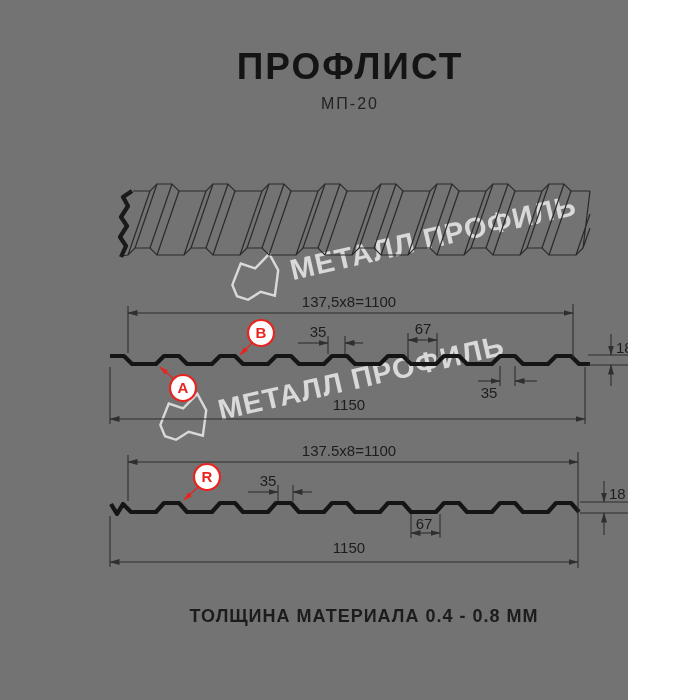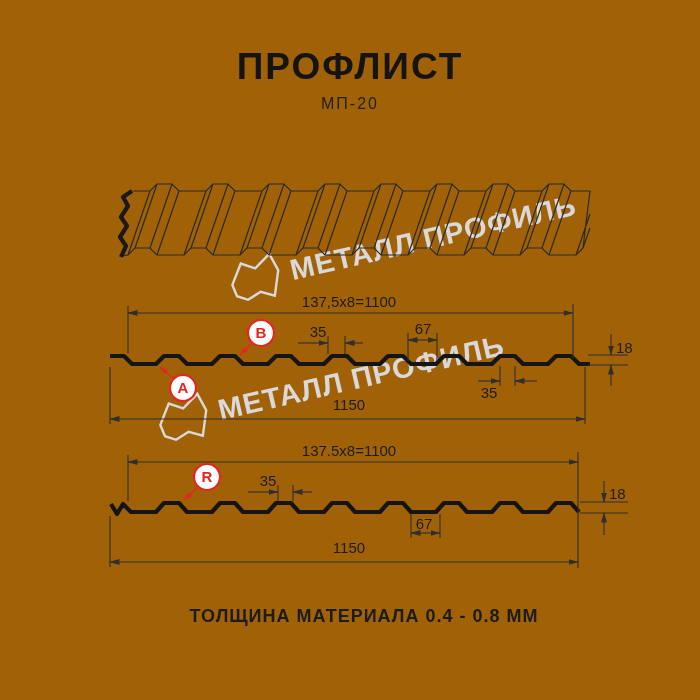--- a/index.html
+++ b/index.html
@@ -1,16 +1,16 @@
 <!DOCTYPE html>
 <html><head>
 <meta charset="utf-8">
 <style>
   html,body{margin:0;padding:0;background:#fff;}
-  .page{position:relative;width:700px;height:700px;background:#a16207;overflow:hidden;
+  .page{position:relative;width:628px;height:700px;background:#737373;overflow:hidden;
         font-family:"Liberation Sans",sans-serif;color:#141414;}
   .header{position:absolute;top:46px;left:0;width:700px;text-align:center;z-index:3;}
   .header h1{margin:0;font-size:37px;font-weight:bold;letter-spacing:2px;color:#141414;}
   .header .subtitle{margin-top:7px;font-size:16px;font-weight:normal;letter-spacing:2px;color:#222;}
   .footer{position:absolute;top:606px;left:0;width:700px;text-align:center;z-index:3;
           font-size:18px;font-weight:bold;letter-spacing:1px;color:#1c1c1c;margin-left:14px;}
   .watermark{position:absolute;display:flex;align-items:center;gap:10px;z-index:1;
              transform:rotate(-13deg);transform-origin:0 0;white-space:nowrap;}
   .watermark span{font-size:29px;font-weight:bold;letter-spacing:1px;color:#d9d9d9;}
   .watermark svg{display:block;}

